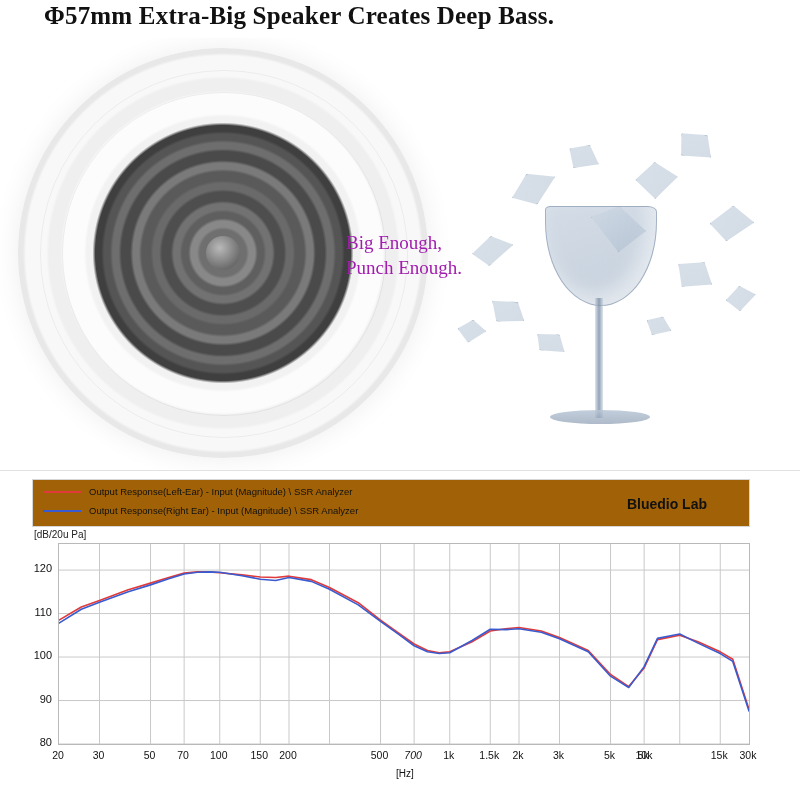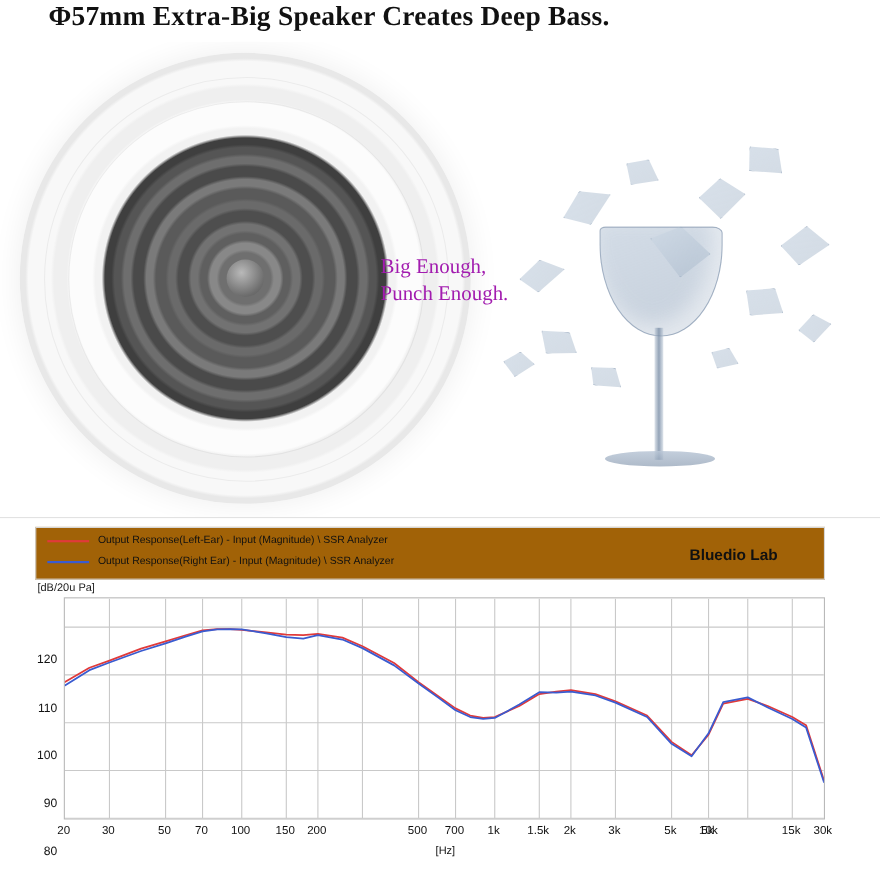--- a/index.html
+++ b/index.html
@@ -205,21 +205,20 @@
     background: #fff;
   }
   .plot svg { display: block; }
 
   .ylabel {
     position: absolute;
     font-size: 11px;
     color: #111;
     text-align: right;
     width: 30px;
-    margin-top: 32px;
   }
   .xlabel {
     position: absolute;
     font-size: 10.5px;
     color: #111;
     text-align: center;
     transform: translateX(-50%);
   }
   .hz-unit {
     position: absolute;
@@ -320,21 +319,21 @@
   <div id="xtick-layer">
       <div class="xlabel" style="left: 58px; top: 278px;">20</div>
       <div class="xlabel" style="left: 98.501px; top: 278px;">30</div>
       <div class="xlabel" style="left: 149.526px; top: 278px;">50</div>
       <div class="xlabel" style="left: 183.136px; top: 278px;">70</div>
       <div class="xlabel" style="left: 218.763px; top: 278px;">100</div>
       <div class="xlabel" style="left: 259.264px; top: 278px;">150</div>
       <div class="xlabel" style="left: 288px; top: 278px;">200</div>
       <div class="xlabel" style="left: 328.501px; top: 291px; margin-top: 37px;">300</div>
       <div class="xlabel" style="left: 379.526px; top: 278px;">500</div>
-      <div class="xlabel" style="left: 413.136px; top: 278px;">700</div>
+      <div class="xlabel" style="left: 413.136px; top: 278px; font-style: italic;">700</div>
       <div class="xlabel" style="left: 448.763px; top: 278px;">1k</div>
       <div class="xlabel" style="left: 489.264px; top: 278px;">1.5k</div>
       <div class="xlabel" style="left: 518px; top: 278px;">2k</div>
       <div class="xlabel" style="left: 558.501px; top: 278px;">3k</div>
       <div class="xlabel" style="left: 609.526px; top: 278px;">5k</div>
       <div class="xlabel" style="left: 643.136px; top: 278px;">5k</div>
       <div class="xlabel" style="left: 644px; top: 278px;">10k</div>
       <div class="xlabel" style="left: 719.264px; top: 278px;">15k</div>
       <div class="xlabel" style="left: 748px; top: 278px;">30k</div>
     </div>

